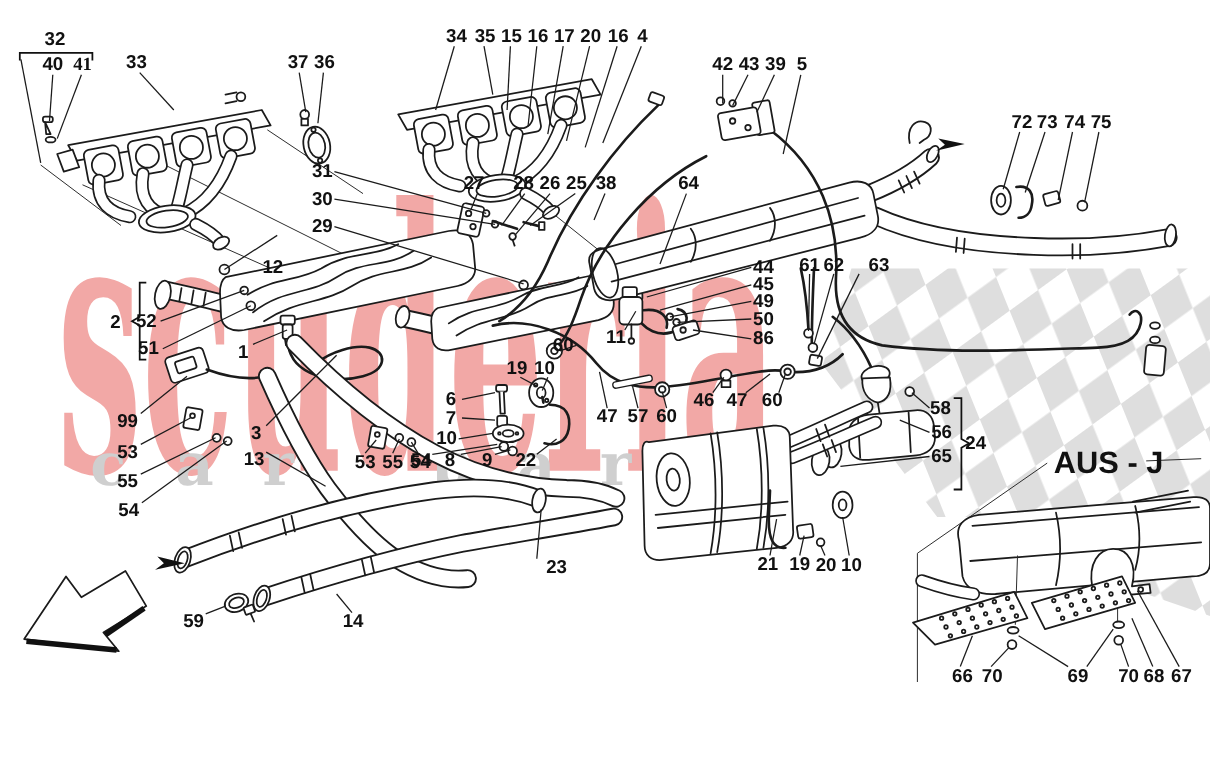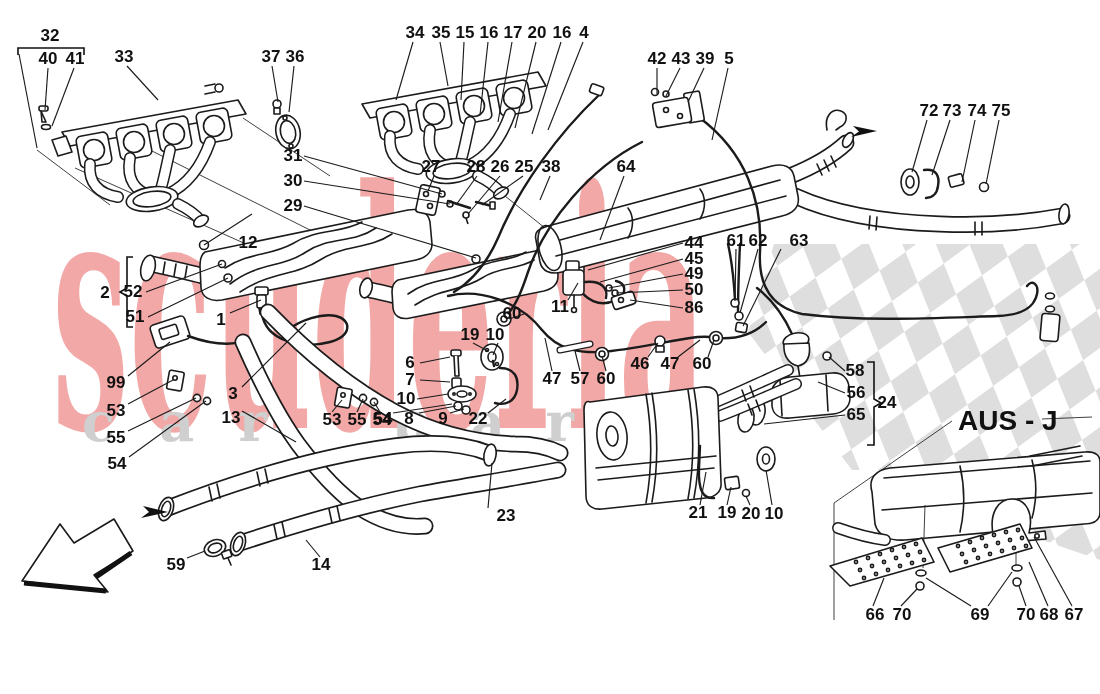--- a/index.html
+++ b/index.html
@@ -562,21 +562,21 @@
         <line x1="988" y1="606" x2="1012" y2="572"></line>
         <line x1="1026" y1="606" x2="1019" y2="586"></line>
         <line x1="1048" y1="606" x2="1029" y2="562"></line>
         <line x1="1072" y1="606" x2="1034" y2="537"></line>
       </g>
 </svg>
 
 <div id="labels">
       <div class="plabel" style="left: 50px; top: 36px;">32</div>
       <div class="plabel" style="left: 48px; top: 59px;">40</div>
-      <div class="plabel" style="left: 75px; top: 59px;">41</div>
+      <div class="plabel" style="left: 75px; top: 59px; font-family: Liberation Serif, serif;">41</div>
       <div class="plabel" style="left: 124px; top: 57px;">33</div>
       <div class="plabel" style="left: 271px; top: 57px;">37</div>
       <div class="plabel" style="left: 295px; top: 57px;">36</div>
       <div class="plabel" style="left: 415px; top: 33px;">34</div>
       <div class="plabel" style="left: 441px; top: 33px;">35</div>
       <div class="plabel" style="left: 465px; top: 33px;">15</div>
       <div class="plabel" style="left: 489px; top: 33px;">16</div>
       <div class="plabel" style="left: 513px; top: 33px;">17</div>
       <div class="plabel" style="left: 537px; top: 33px;">20</div>
       <div class="plabel" style="left: 562px; top: 33px;">16</div>

